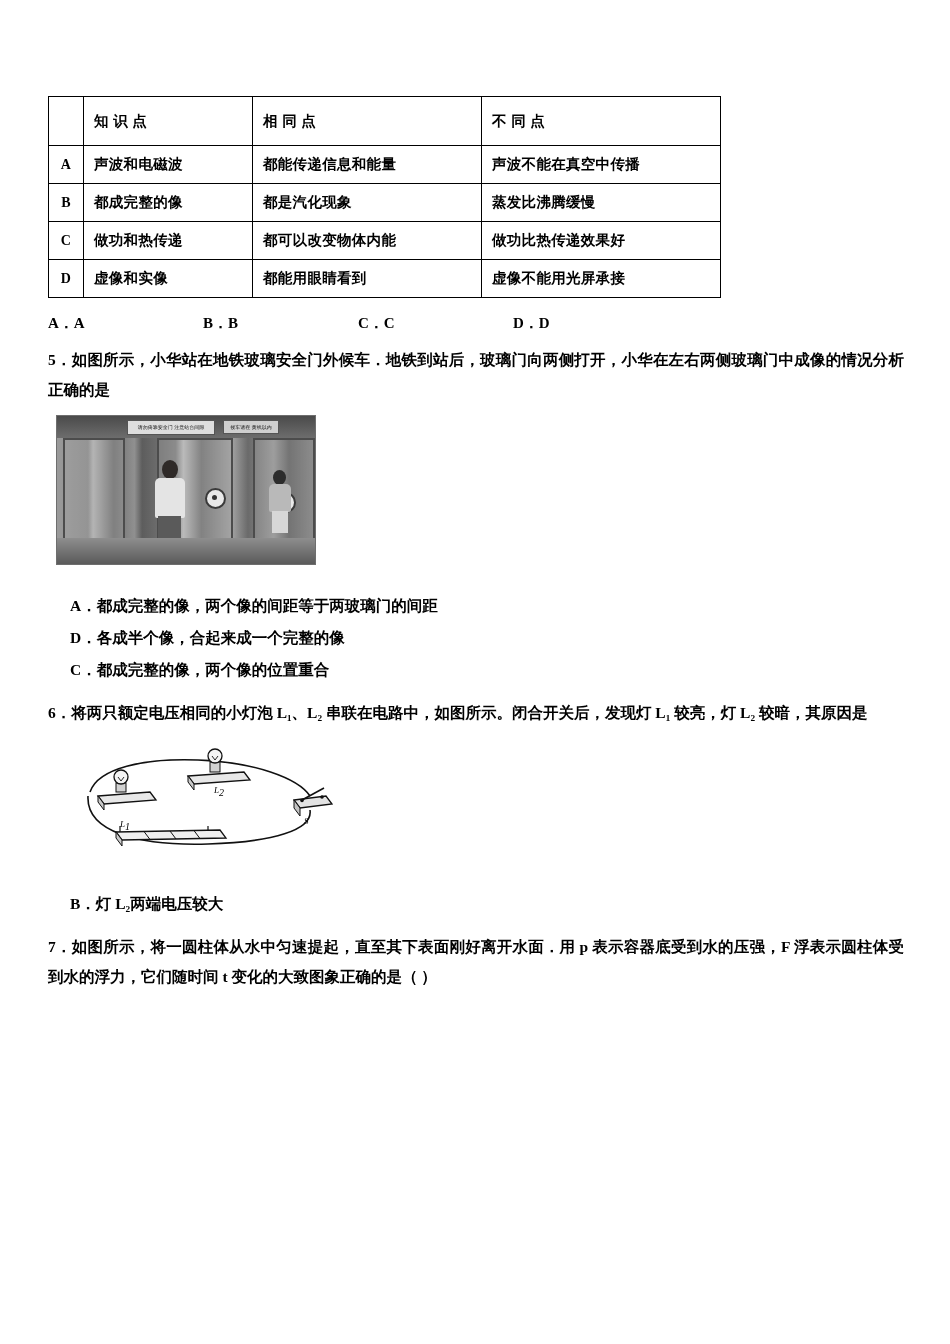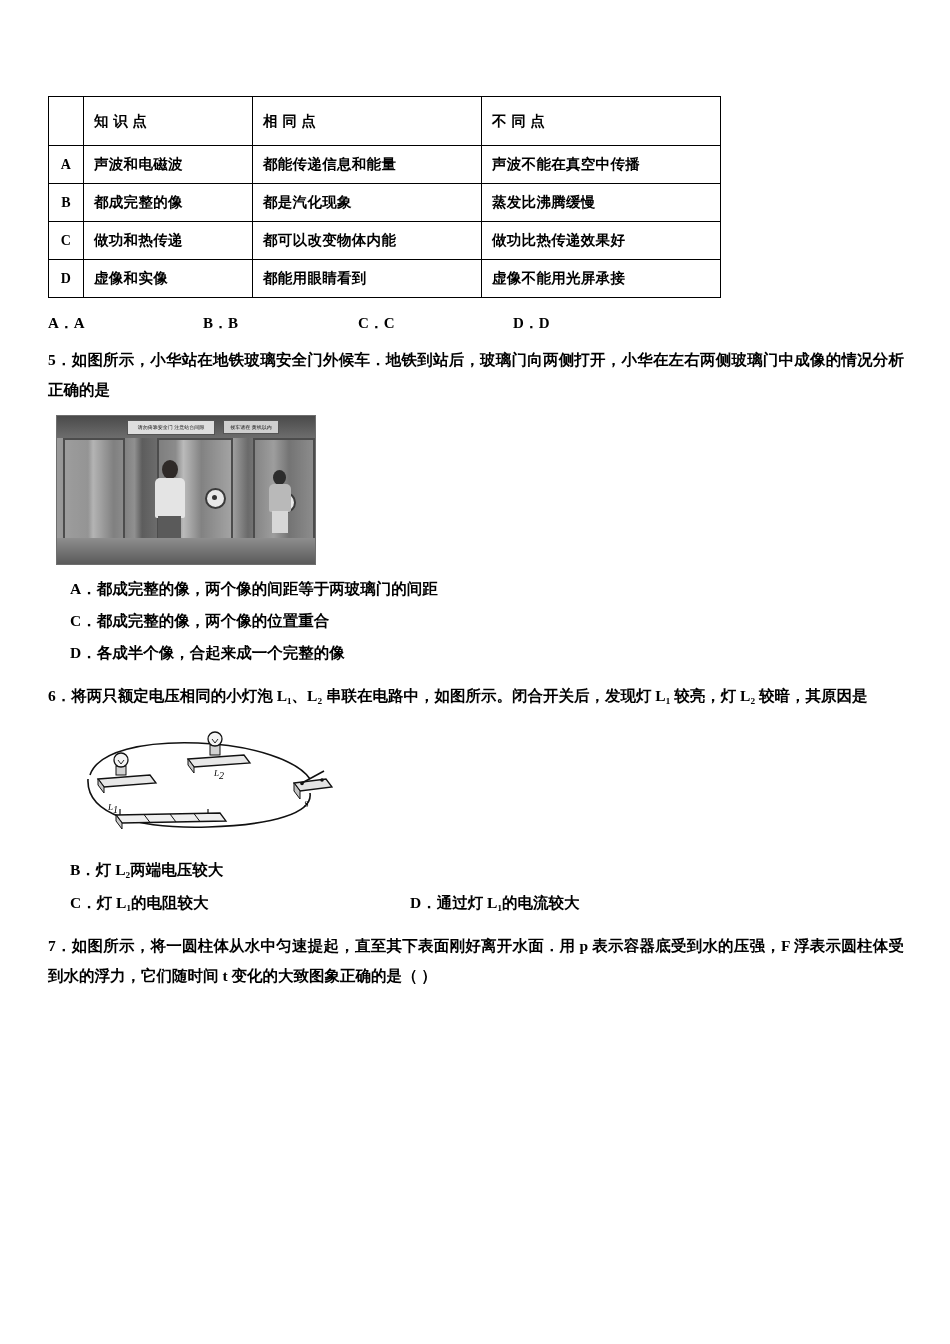--- a/index.html
+++ b/index.html
@@ -79,21 +79,21 @@
     margin-top: 12px;
     font-size: 15.5px;
     line-height: 30px;
     font-weight: bold;
     font-family: "Liberation Serif", serif;
     text-align: justify;
   }
   .q .num { font-family: "Liberation Serif", serif; }
 
   .choices {
-    margin-top: 8px;
+    margin-top: 25px;
   }
   .choice {
     font-size: 15.5px;
     line-height: 32px;
     font-weight: bold;
     padding-left: 22px;
     font-family: "Liberation Serif", serif;
   }
   .choice-2col {
     display: flex;
@@ -247,22 +247,22 @@
 
       <div class="person p-head" style="left:216px; top:54px; width:13px; height:15px; background:#2c2c2c;"></div>
       <div class="person p-body" style="left:212px; top:68px; width:22px; height:28px; background:#b9b9b9;"></div>
       <div class="person" style="left:215px; top:95px; width:16px; height:22px; background:#d7d7d7;"></div>
 
       <div class="ph-floor"></div>
     </div>
 
     <div class="choices">
       <div class="choice">A．都成完整的像，两个像的间距等于两玻璃门的间距</div>
+      <div class="choice">D．各成半个像，合起来成一个完整的像</div>
       <div class="choice">C．都成完整的像，两个像的位置重合</div>
-      <div class="choice">D．各成半个像，合起来成一个完整的像</div>
     </div>
 
     <div class="q">
       <span class="num">6．</span><span>将两只额定电压相同的小灯泡 L₁、L₂ 串联在电路中，如图所示。闭合开关后，发现灯 L₁ 较亮，灯 L₂ 较暗，其原因是</span>
     </div>
 
     <div class="circuit-wrap">
       <svg width="290" height="128" viewBox="0 0 290 128">
 
         <path d="M30,62 C28,98 80,112 150,110 C215,108 255,96 252,76" fill="none" stroke="#111" stroke-width="1.6"></path>
@@ -294,33 +294,29 @@
         </g>
 
         <g>
           <polygon points="236,66 268,62 274,70 242,74" fill="#e3e3e3" stroke="#111" stroke-width="1.3"></polygon>
           <polygon points="236,66 242,74 242,82 236,74" fill="#c2c2c2" stroke="#111" stroke-width="1"></polygon>
           <line x1="244" y1="66" x2="266" y2="54" stroke="#111" stroke-width="1.6"></line>
           <circle cx="244" cy="66.5" r="1.8" fill="#111"></circle>
           <circle cx="264" cy="63" r="1.8" fill="#111"></circle>
         </g>
       </svg>
-      <div class="cw-label" style="left:50px; top:84px;">L<sub>1</sub></div>
+      <div class="cw-label" style="left:62px; top:84px;">L<sub>1</sub></div>
       <div class="cw-label" style="left:156px; top:50px;">L<sub>2</sub></div>
       <div class="cw-label" style="left:246px; top:82px;">S</div>
     </div>
 
     <div class="choices">
       <div class="choice-2col">
         <div>B．灯 L₂两端电压较大</div>
       </div>
-      <div class="choice-2col">
-        <div>C．灯 L₁的电阻较大</div>
-        <div>D．通过灯 L₁的电流较大</div>
-      </div>
     </div>
 
     <div class="q">
       <span class="num">7．</span><span>如图所示，将一圆柱体从水中匀速提起，直至其下表面刚好离开水面．用 p 表示容器底受到水的压强，F 浮表示圆柱体受到水的浮力，它们随时间 t 变化的大致图象正确的是（      ）</span>
     </div>
 
   </div>
 </div>
 
 </body></html>

